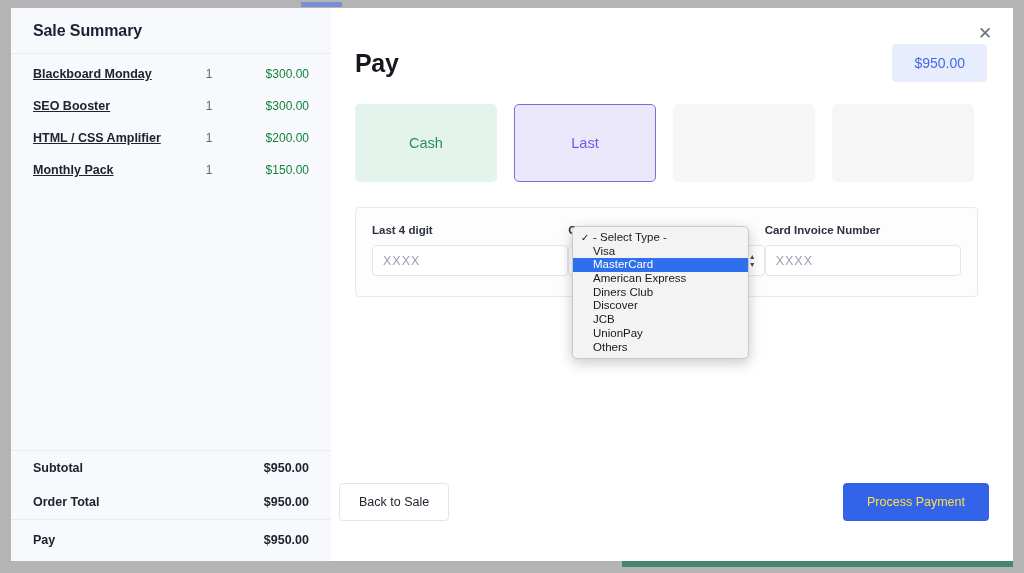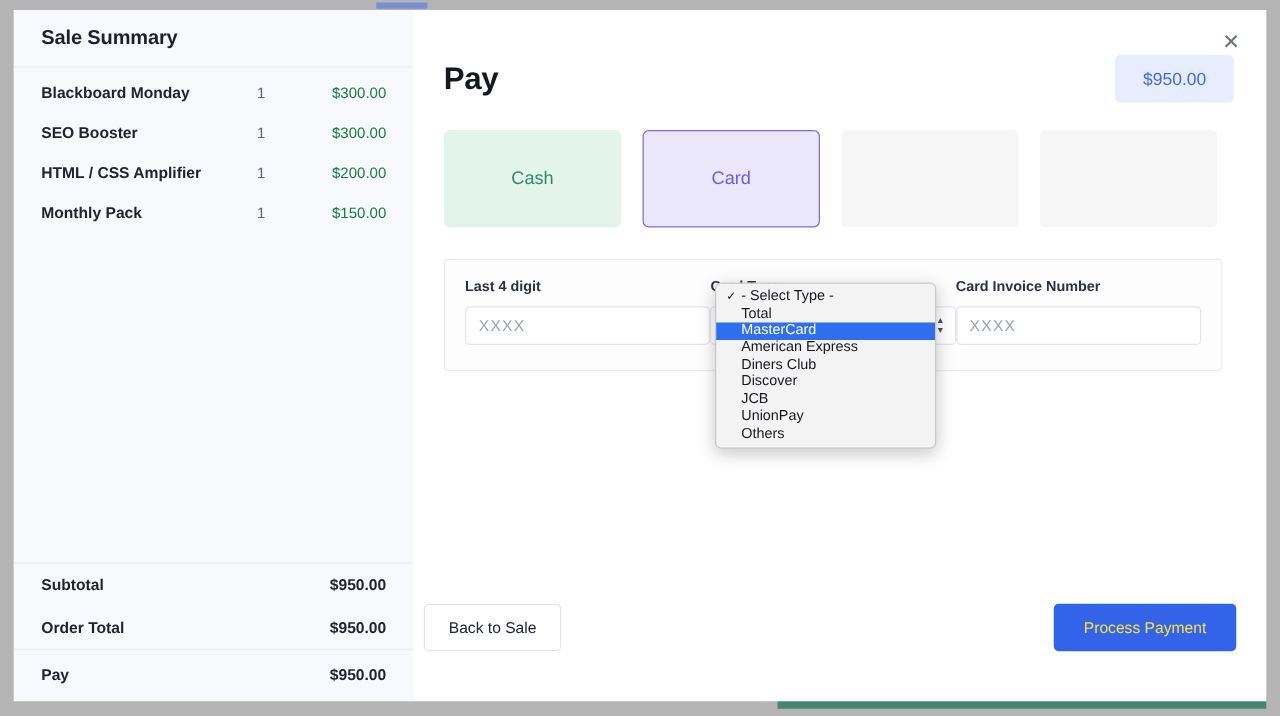--- a/index.html
+++ b/index.html
@@ -50,21 +50,21 @@
   .sidebar-title {
     font-size: 16px; font-weight: bold; color: #1d2030;
     letter-spacing: -0.1px;
   }
   .summary-list { padding: 4px 0 0 0; flex: 0 0 auto; }
   .summary-row {
     display: flex; align-items: center;
     padding: 9px 22px 9px 22px;
   }
   .summary-name {
-    flex: 1 1 auto; font-size: 12.5px; font-weight: bold; color: #20242f;
+    flex: 1 1 auto; font-size: 12.5px; font-weight: bold; color: #20242f; text-decoration: underline;
   }
   .summary-qty {
     width: 60px; text-align: center;
     font-size: 12px; color: #5b6478;
   }
   .summary-price {
     width: 70px; text-align: right;
     font-size: 12px; color: #15803d;
   }
   .sidebar-spacer { flex: 1 1 auto; }
@@ -275,21 +275,21 @@
 
       <div class="close-btn">✕</div>
 
       <div class="pay-head">
         <h1 class="pay-title">Pay</h1>
         <div class="pay-amount-badge">$950.00</div>
       </div>
 
       <div class="methods">
         <div class="method-tile cash">Cash</div>
-        <div class="method-tile card">Card</div>
+        <div class="method-tile card">Last</div>
         <div class="method-tile empty"></div>
         <div class="method-tile empty"></div>
       </div>
 
       <div class="form-panel">
         <div class="field">
           <label class="field-label">Last 4 digit</label>
           <input class="field-input" type="text" placeholder="XXXX" style="">
         </div>
 
@@ -318,21 +318,21 @@
     </section>
   </div>
 
   <div class="dropdown">
     <div class="dd-item">
       <span class="dd-check">✓</span>
       <span>- Select Type -</span>
     </div>
     <div class="dd-item">
       <span class="dd-check"></span>
-      <span>Total</span>
+      <span>Visa</span>
     </div>
     <div class="dd-item selected">
       <span class="dd-check"></span>
       <span>MasterCard</span>
     </div>
     <div class="dd-item">
       <span class="dd-check"></span>
       <span>American Express</span>
     </div>
     <div class="dd-item">

